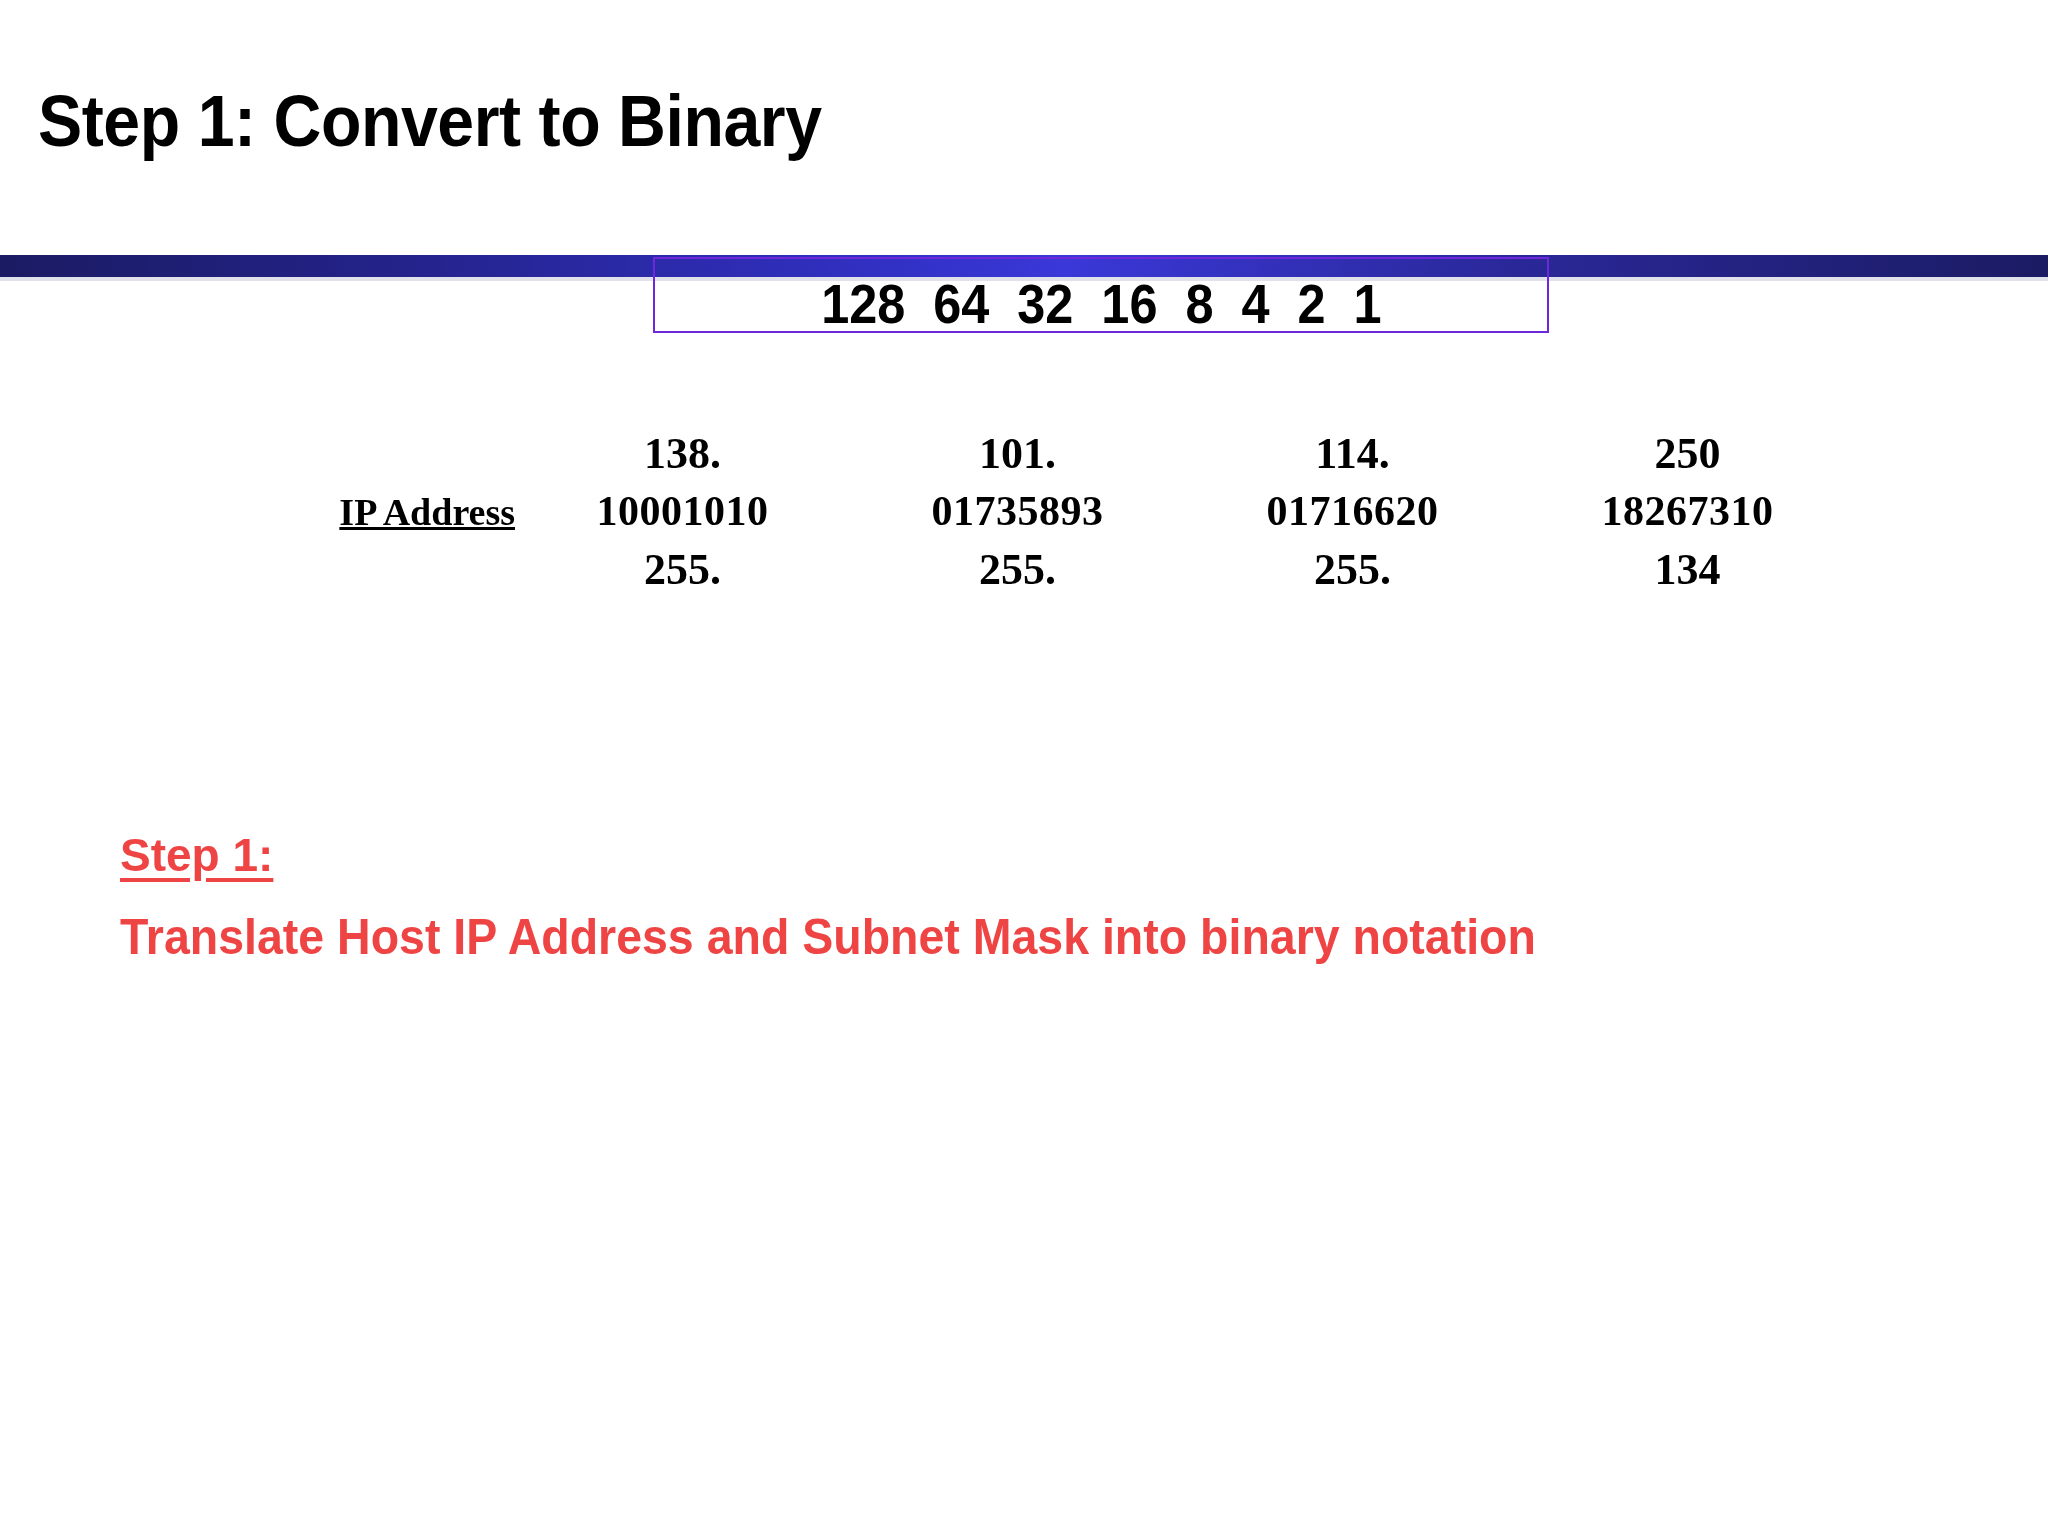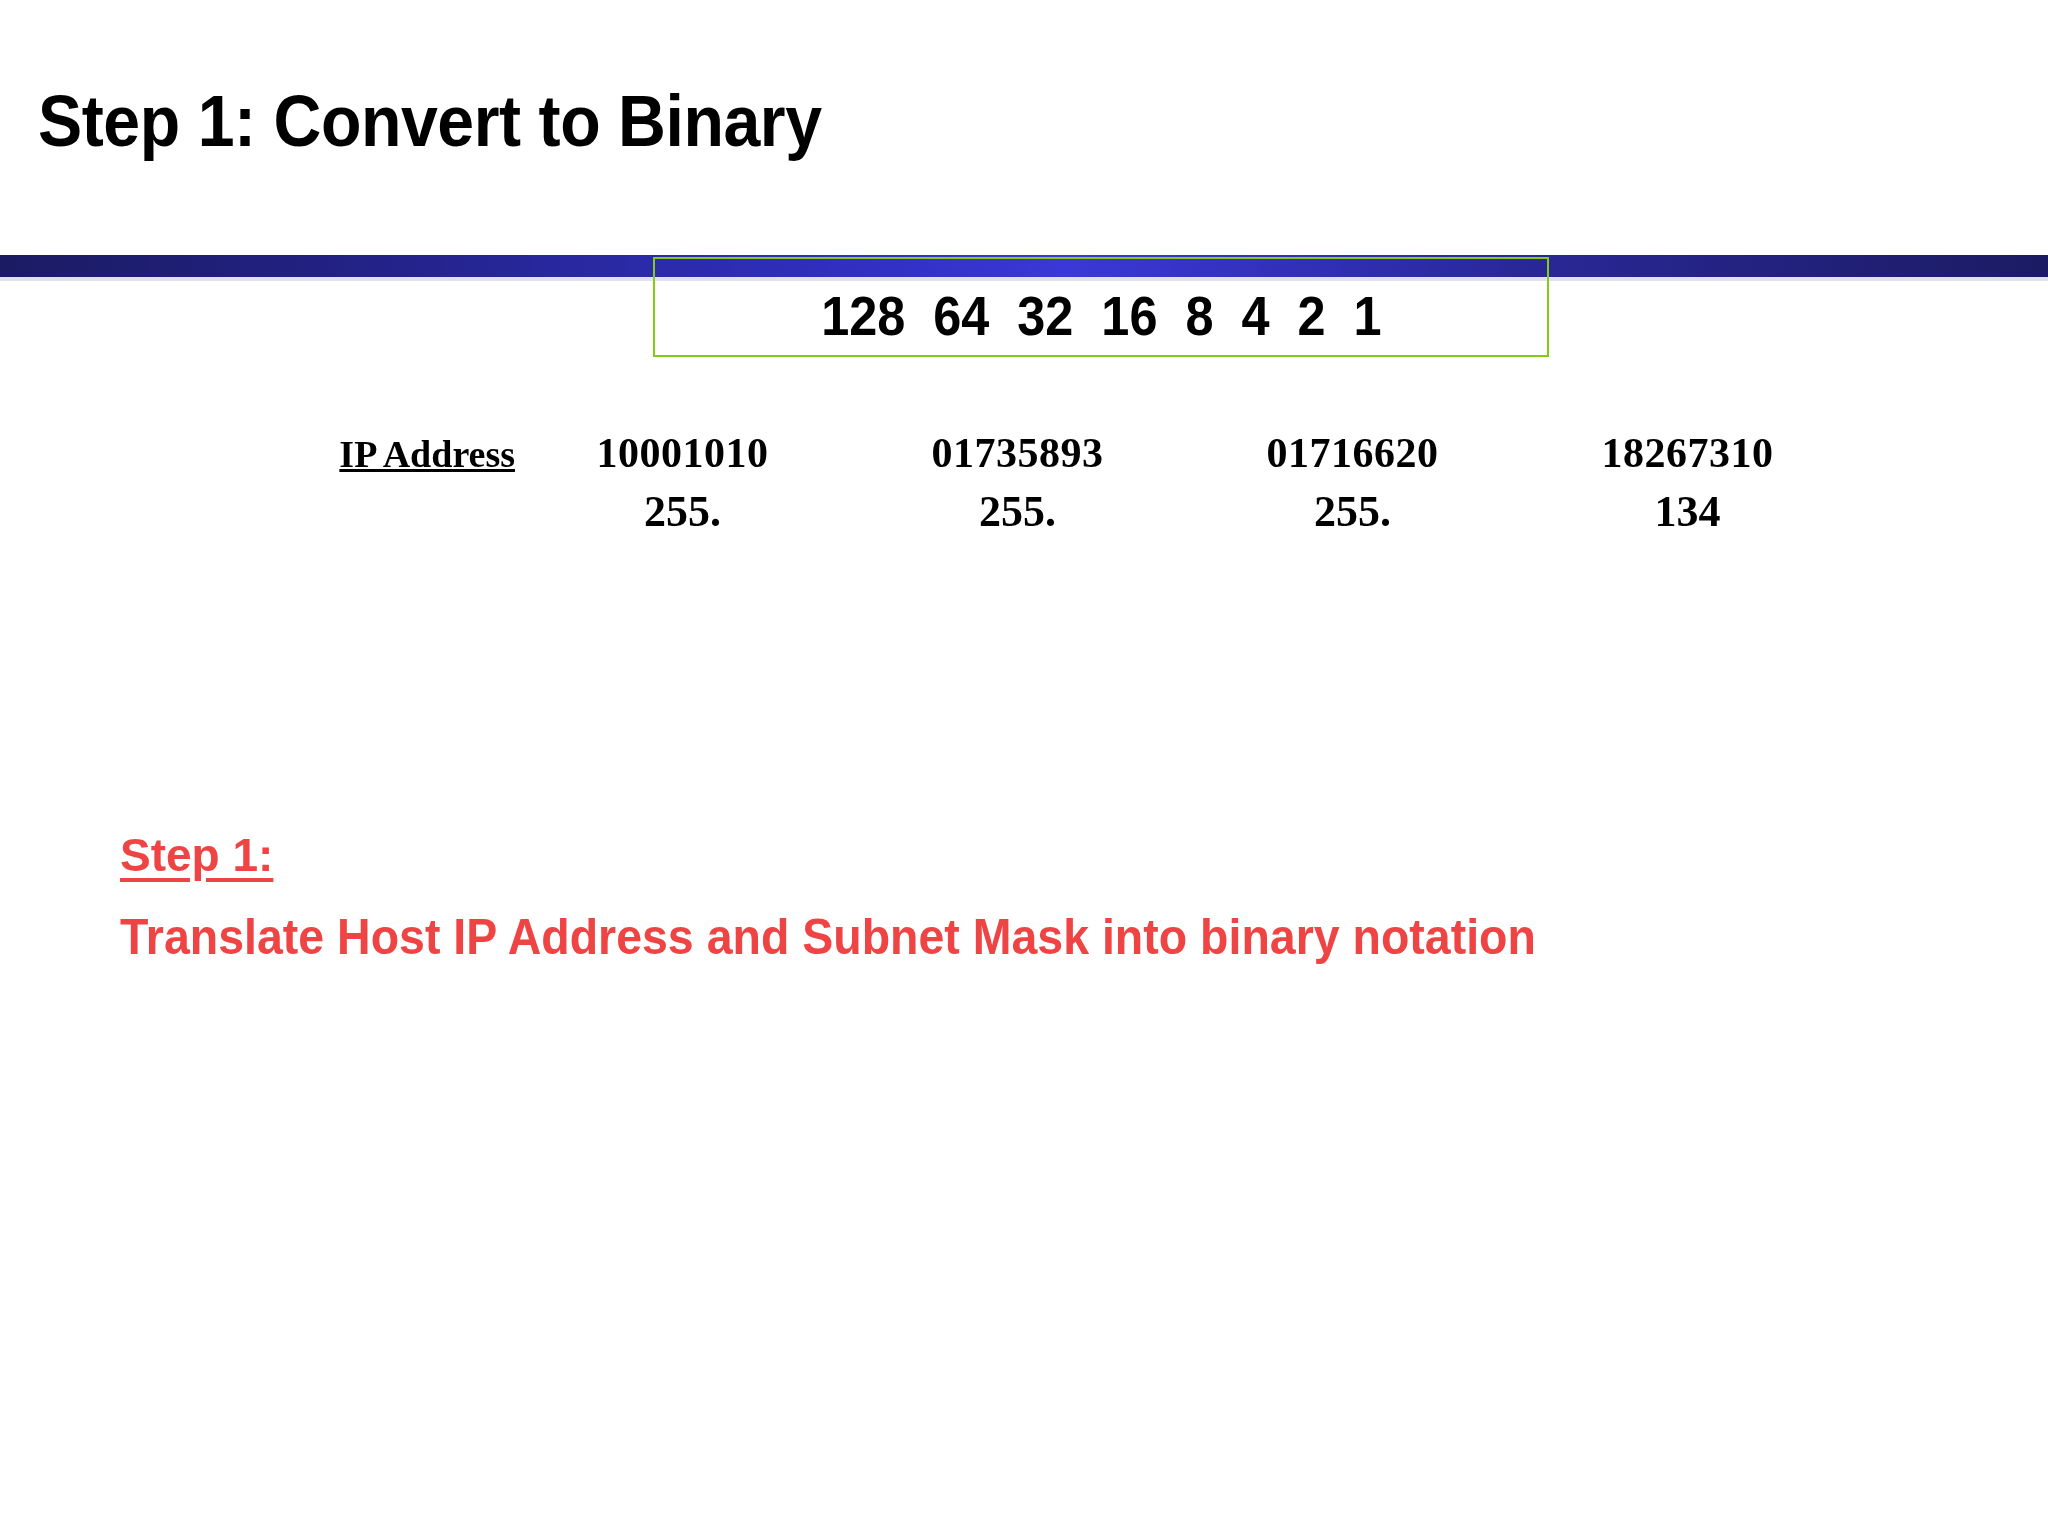--- a/index.html
+++ b/index.html
@@ -55,22 +55,22 @@
     background: #c9c9dd;
     opacity: 0.55;
   }
 
   
   .bitbox {
     position: absolute;
     left: 653px;
     top: 257px;
     width: 896px;
-    height: 100px;
-    border: 2px solid #84cc16;
+    height: 76px;
+    border: 2px solid #6d28d9;
     box-sizing: border-box;
     background: transparent;
     z-index: 5;
   }
   .bitbox-inner {
     position: absolute;
     left: 0;
     top: 0;
     width: 100%;
     height: 100%;
@@ -169,20 +169,27 @@
 
 <div class="bitbox">
   <div class="bitbox-inner">
     <div class="bitbox-row">128  64  32  16  8  4  2  1</div>
   </div>
 </div>
 
 <div class="conv-table">
   <table>
     <tbody>
+        <tr class="decimal-row">
+      <td class="row-label"></td>
+      <td class="octet-cell">138.</td>
+      <td class="octet-cell">101.</td>
+      <td class="octet-cell">114.</td>
+      <td class="octet-cell">250</td>
+    </tr>
     <tr class="binary-row">
       <td class="row-label">IP Address</td>
       <td class="octet-cell">10001010</td>
       <td class="octet-cell">01735893</td>
       <td class="octet-cell">01716620</td>
       <td class="octet-cell">18267310</td>
     </tr>
     <tr class="decimal-row">
       <td class="row-label"></td>
       <td class="octet-cell">255.</td>

